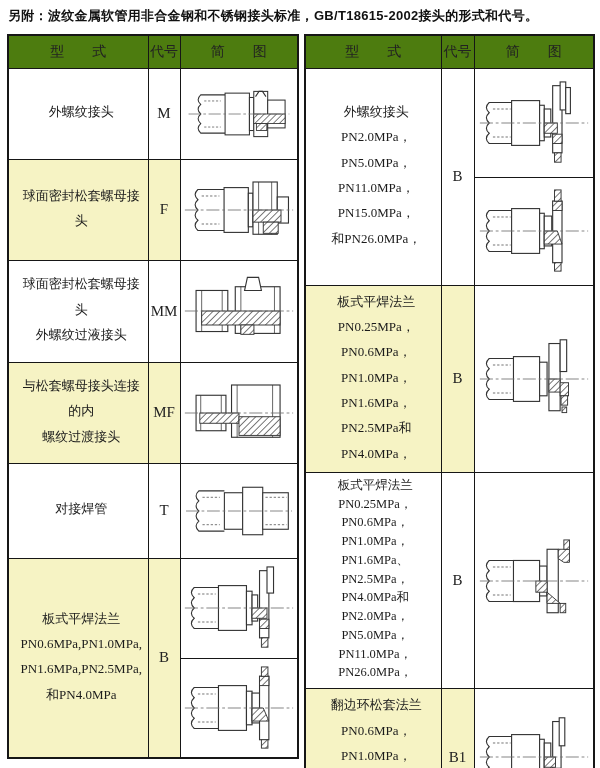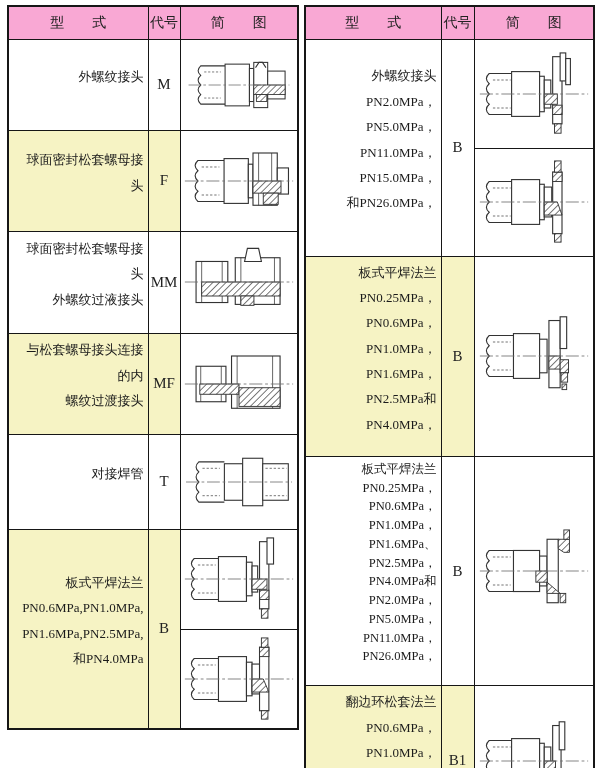--- a/index.html
+++ b/index.html
@@ -10,26 +10,26 @@
   }
   .title{
     margin:2px 0 9px 1px;font-size:13px;font-weight:bold;letter-spacing:.3px;
     font-family:"Liberation Sans","DejaVu Sans",sans-serif;color:#111;
   }
   .tables{display:flex;gap:5px;align-items:flex-start;}
   table{border-collapse:collapse;table-layout:fixed;background:#fff;}
   table{border:2px solid #161616;}
   td,th{border:1px solid #161616;padding:0;vertical-align:middle;overflow:hidden;}
   th{
-    background:#f9a8d4;font-weight:normal;font-size:14px;color:#222;
+    background:#4d7c0f;font-weight:normal;font-size:14px;color:#222;
     text-align:center;
   }
   td.type{
-    font-size:13px;line-height:1.95;text-align:right;
-    padding:3px 4px 19px 10px;white-space:pre-line;
+    font-size:13px;line-height:1.95;text-align:center;
+    padding:3px 4px 6px 10px;white-space:pre-line;
   }
   td.type.tight{line-height:1.5;font-size:12.5px;padding-left:8px;}
   td.code{text-align:center;font-size:15px;color:#222;}
   td.diag{text-align:center;background:#fff;}
   tr.hl td.type, tr.hl td.code{background:#f6f3c4;}
   .dg{display:block;margin:0 auto;}
   .ln{fill:#fff;stroke:#333;stroke-width:1.2;}
   .tn{stroke:#333;stroke-width:.8;}
   .ht{fill:url(#hx);stroke:#333;stroke-width:1;}
   .cl{stroke:#6e6e6e;stroke-width:.9;stroke-dasharray:14 3 3 3;}
@@ -46,20 +46,21 @@
     </pattern>
     <g id="hose">
       <path d="M38,1 H10 q-6,5.5 0,11 q-6,5.5 0,11 q-6,5.5 0,11 q-6,5.5 0,11 H38" fill="#fff" stroke="#333" stroke-width="1.2"></path>
       <line x1="14" y1="8" x2="33" y2="8" stroke="#444" stroke-width=".8" stroke-dasharray="2.5 2"></line>
       <line x1="14" y1="38" x2="33" y2="38" stroke="#444" stroke-width=".8" stroke-dasharray="2.5 2"></line>
     </g>
   </defs>
 </svg>
 
 <div class="page">
+  <p class="title">另附：波纹金属软管用非合金钢和不锈钢接头标准，GB/T18615-2002接头的形式和代号。</p>
 
   <div class="tables">
 
     <table>
       <colgroup>
           <col style="width:140px">
           <col style="width:32px">
           <col style="width:118px">
         </colgroup>
       <tbody>

